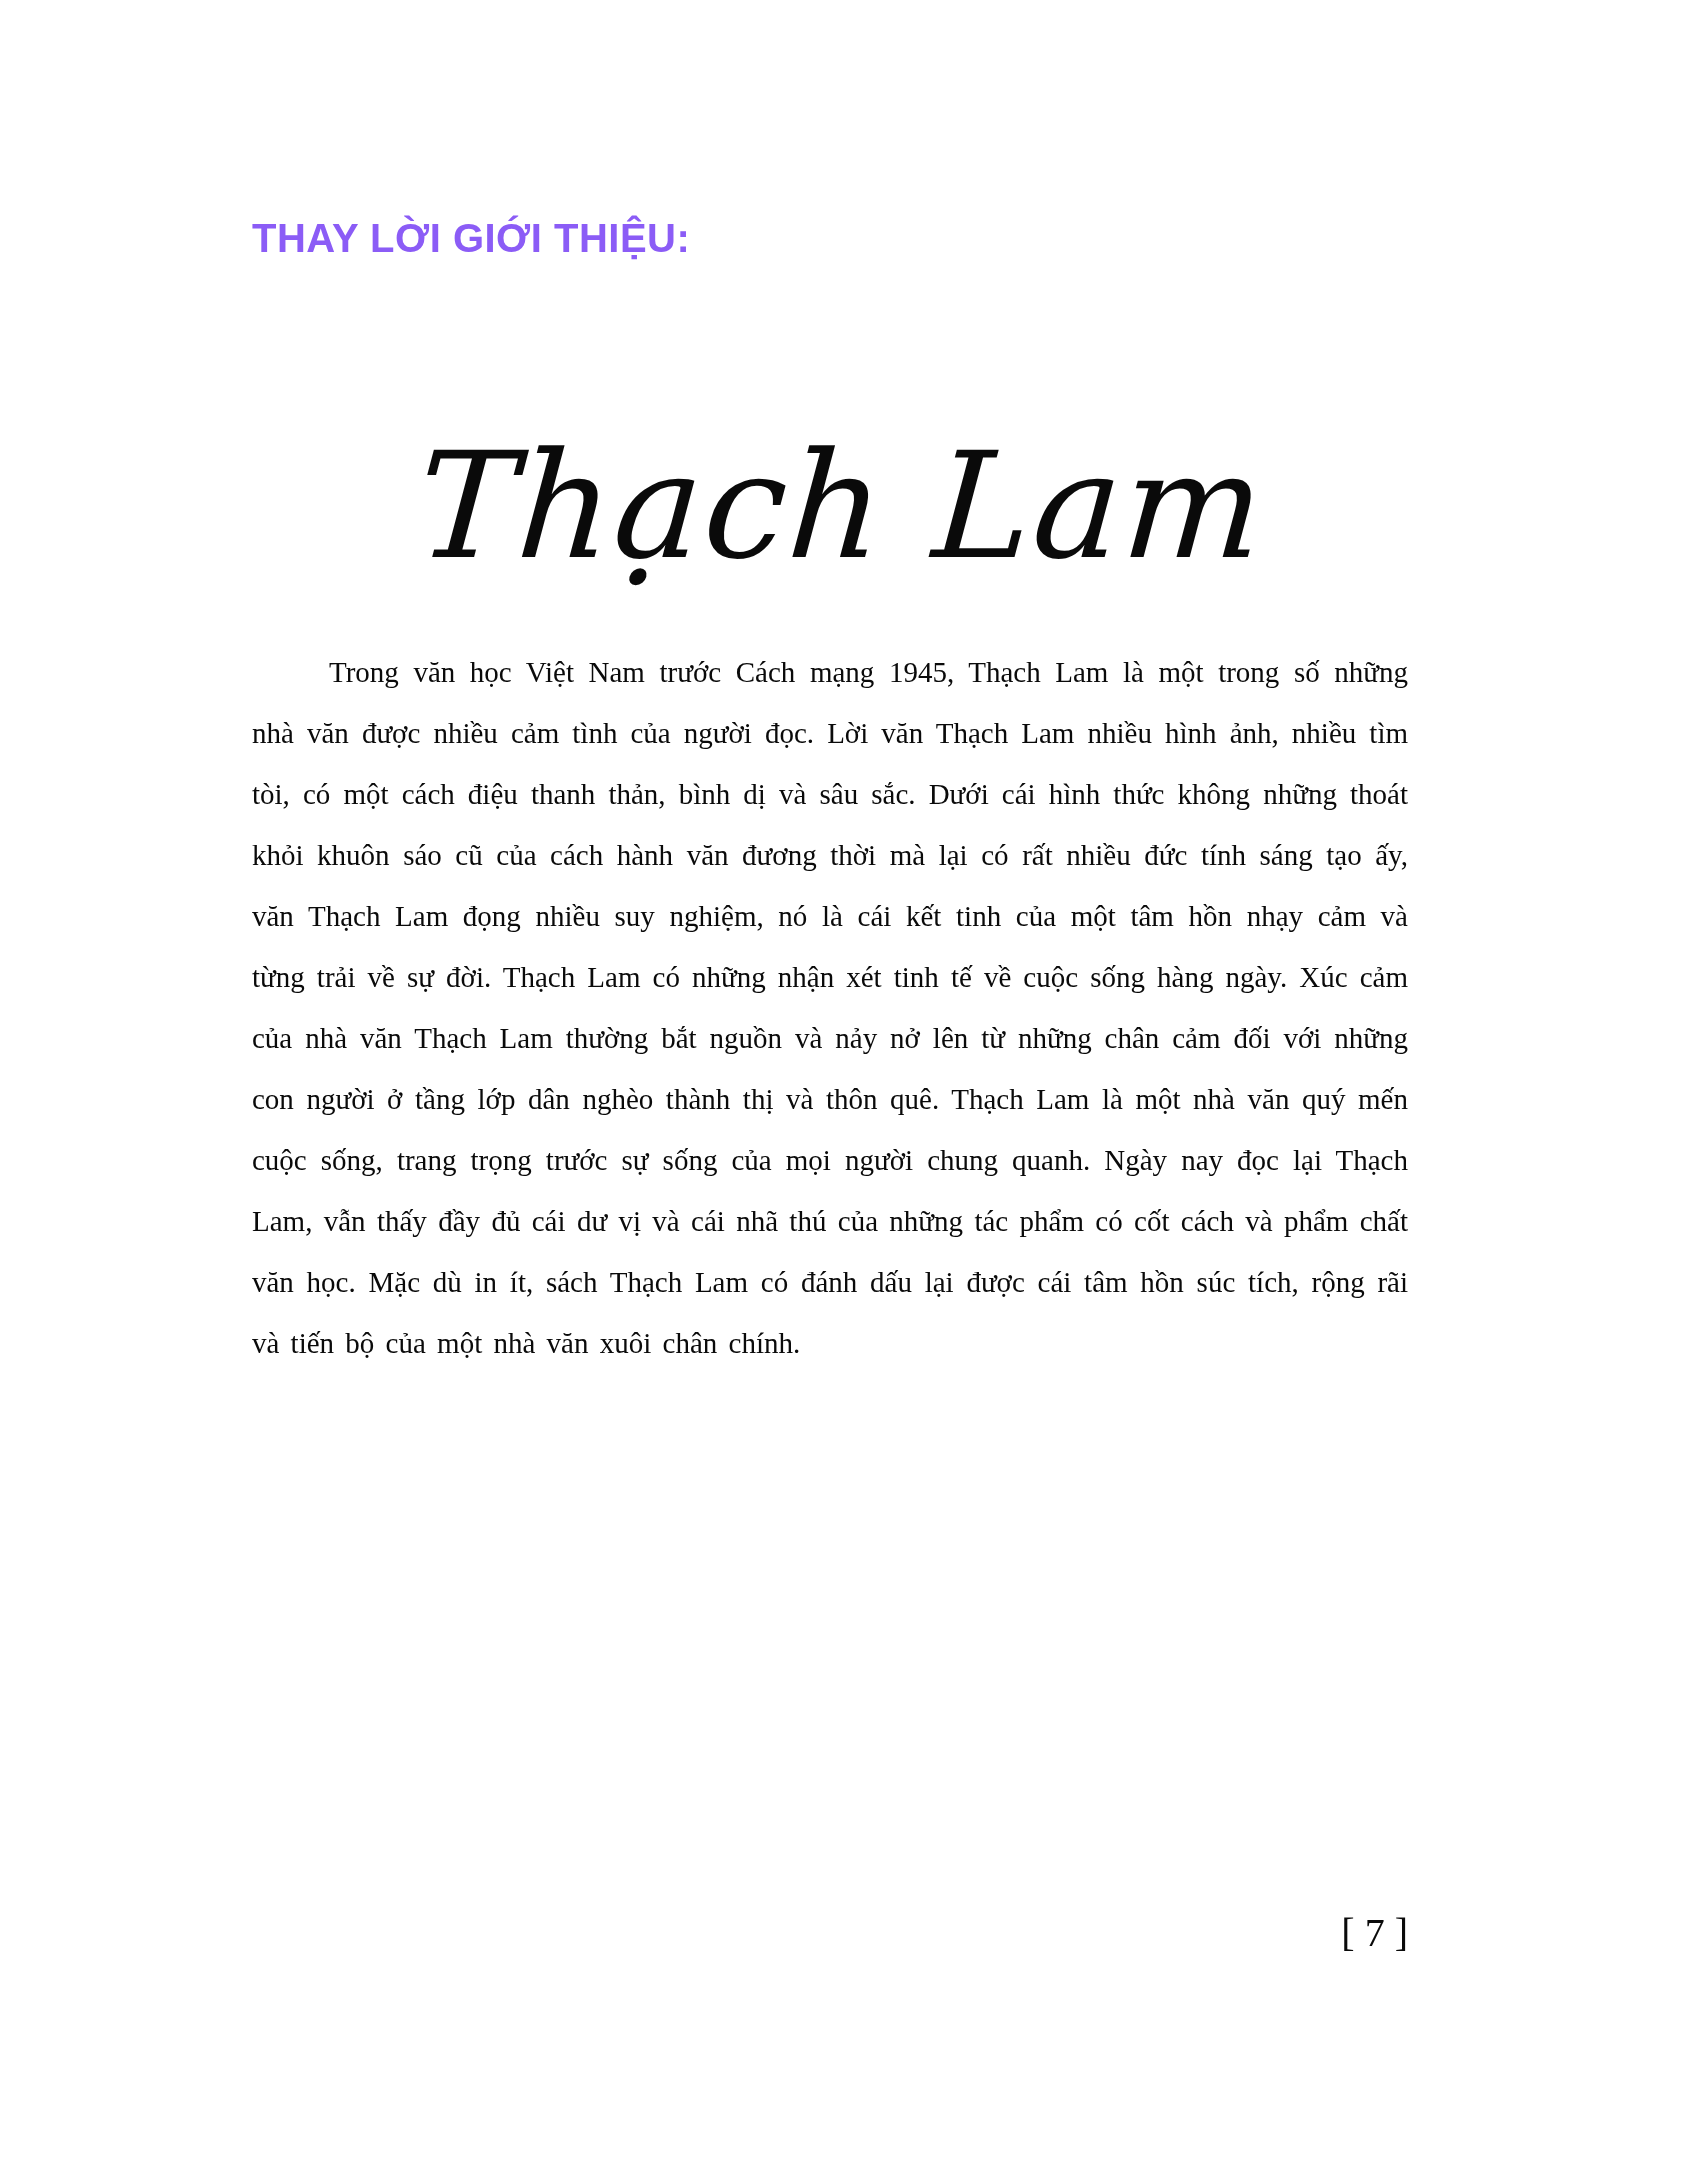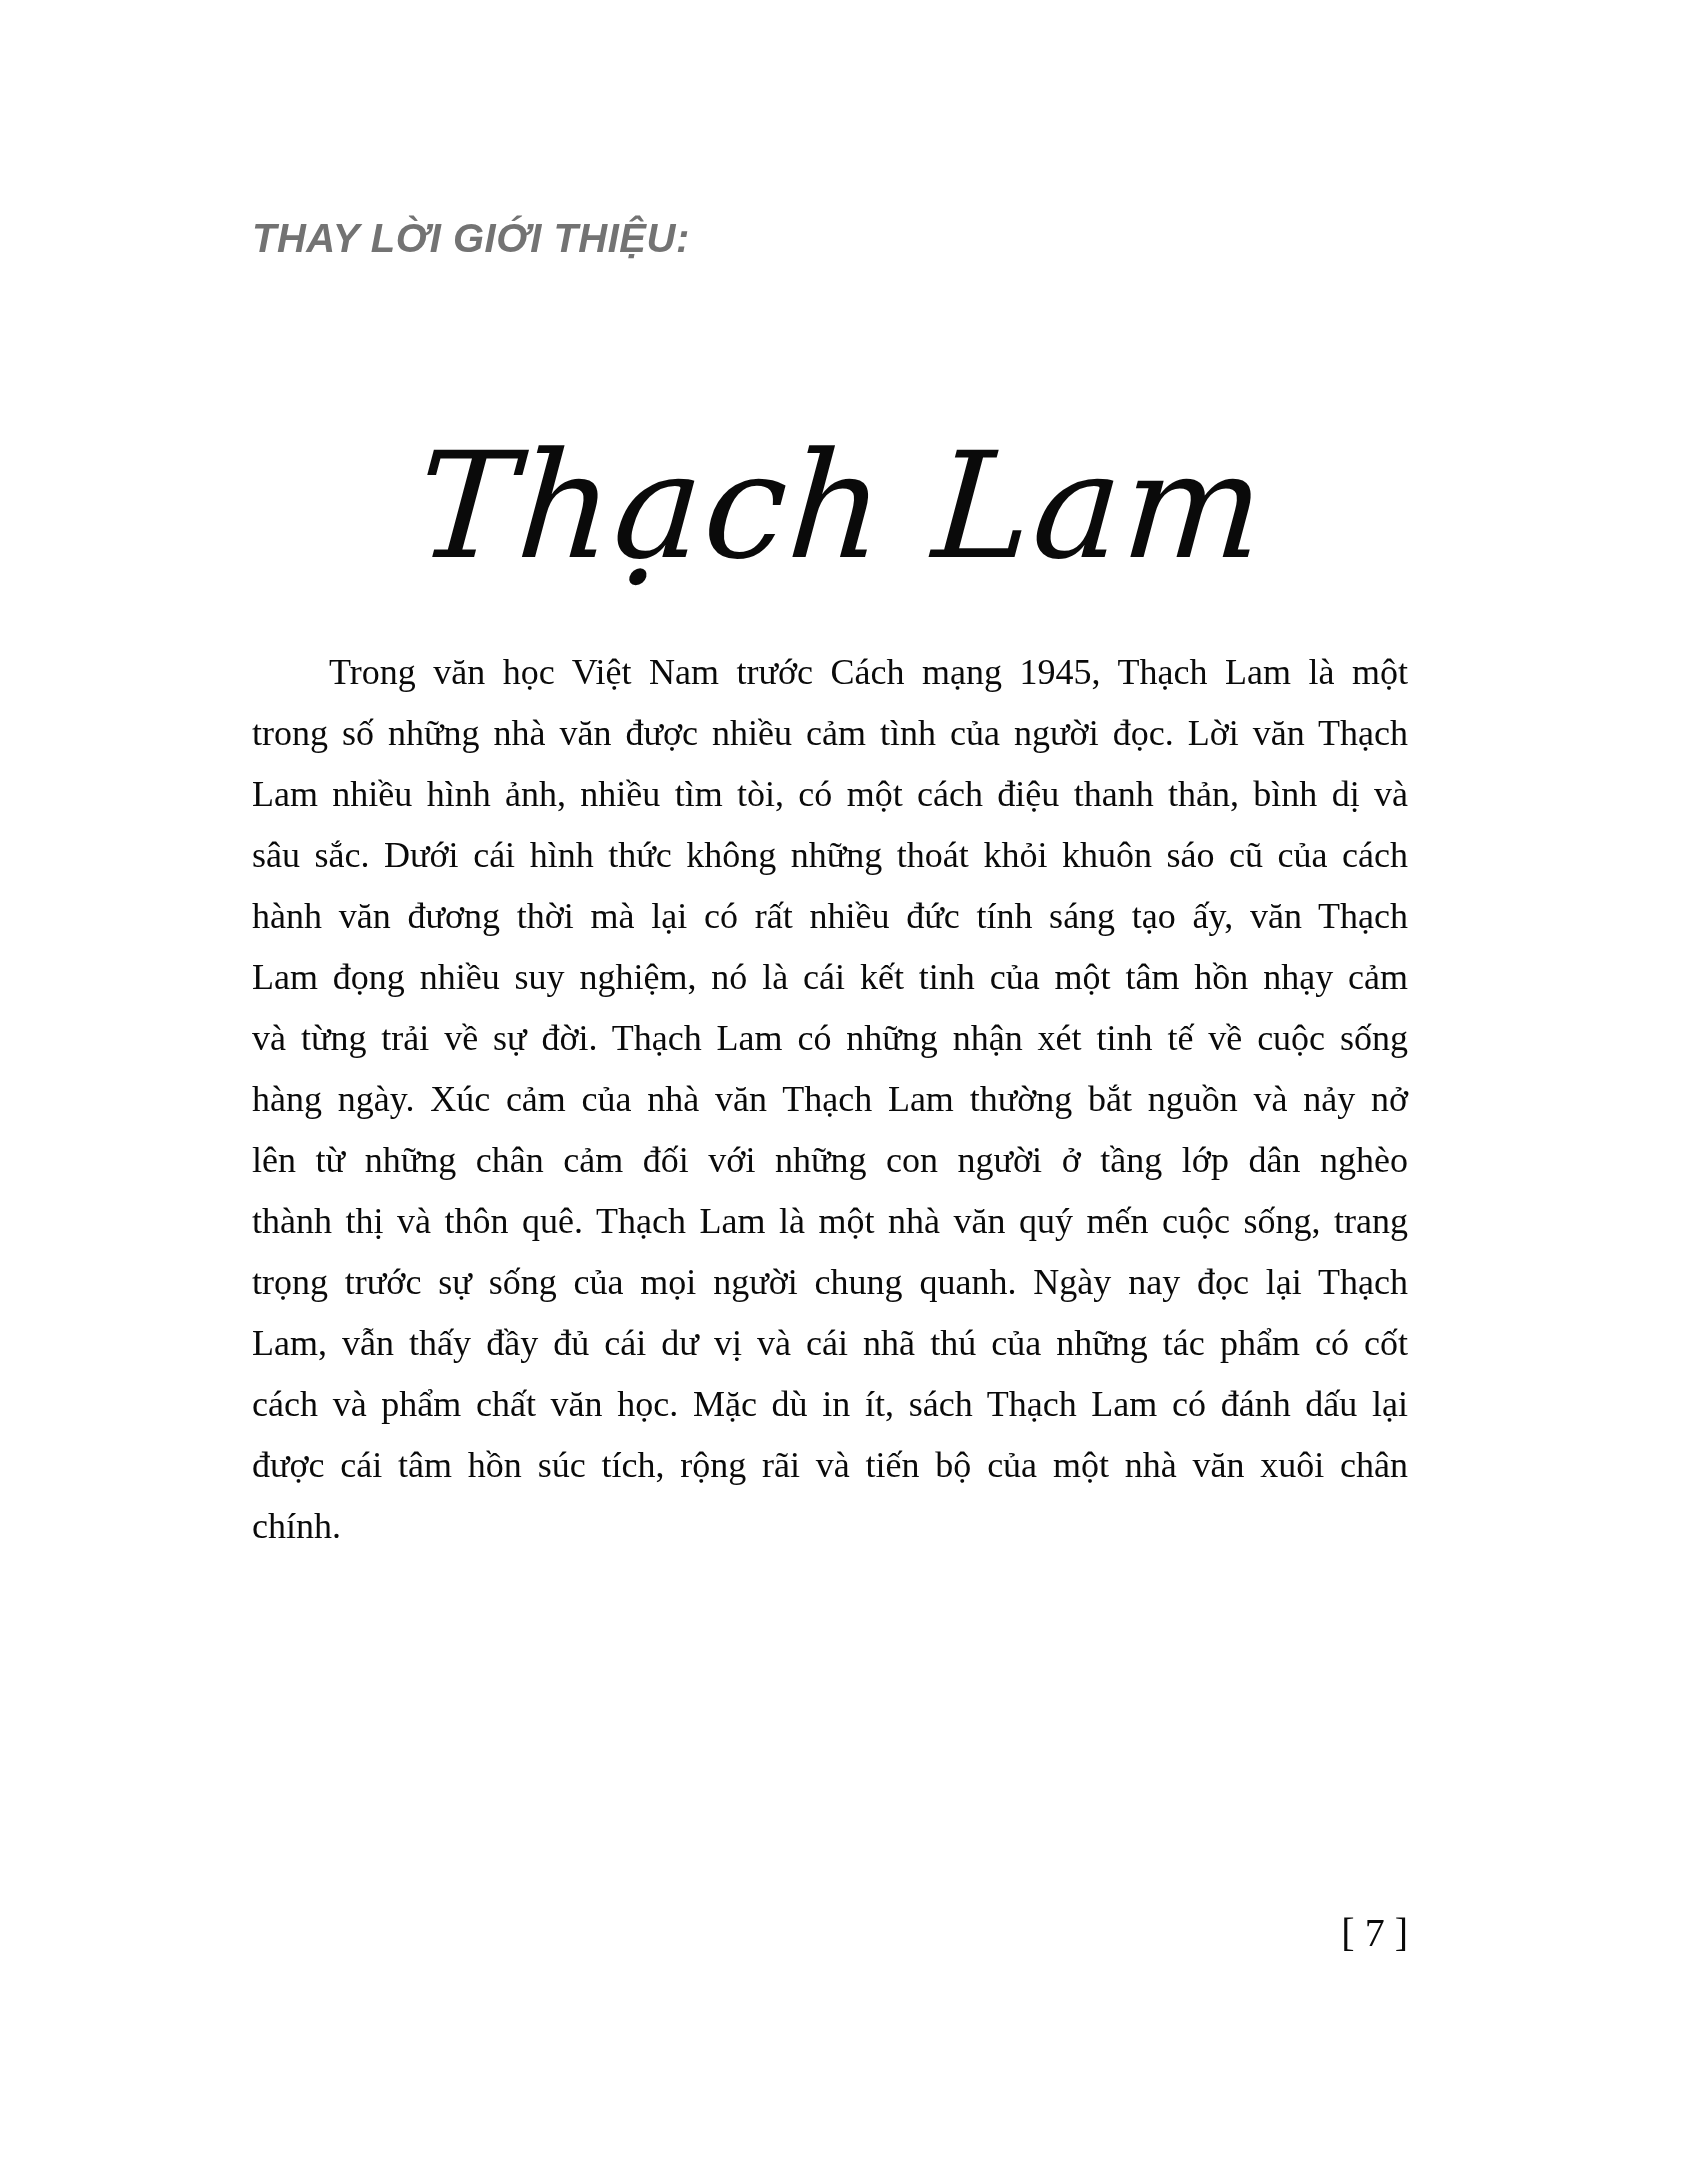--- a/index.html
+++ b/index.html
@@ -15,24 +15,23 @@
     overflow: hidden;
     font-family: "Liberation Serif", serif;
     color: #0a0a0a;
   }
   .section-header {
     position: absolute;
     left: 252px;
     top: 216px;
     font-family: "Liberation Sans", sans-serif;
     font-weight: bold;
-    font-style: italic;
     font-size: 40px;
     letter-spacing: 0.5px;
-    color: #737373;
+    color: #8b5cf6;
   }
   .chapter-title {
     position: absolute;
     left: 0;
     top: 426px;
     width: 100%;
     margin: 0;
     text-align: center;
     font-family: "DejaVu Serif", serif;
     font-style: italic;
@@ -43,21 +42,21 @@
     color: #0a0a0a;
     transform: skewX(-4deg);
   }
   .body-paragraph {
     position: absolute;
     left: 252px;
     top: 642px;
     width: 1156px;
     margin: 0;
     font-family: "Liberation Serif", serif;
-    font-size: 36px;
+    font-size: 29px;
     line-height: 61px;
     text-align: justify;
     text-indent: 77px;
     word-spacing: 4px;
     color: #0a0a0a;
   }
   .page-number {
     position: absolute;
     left: 252px;
     top: 1909px;

